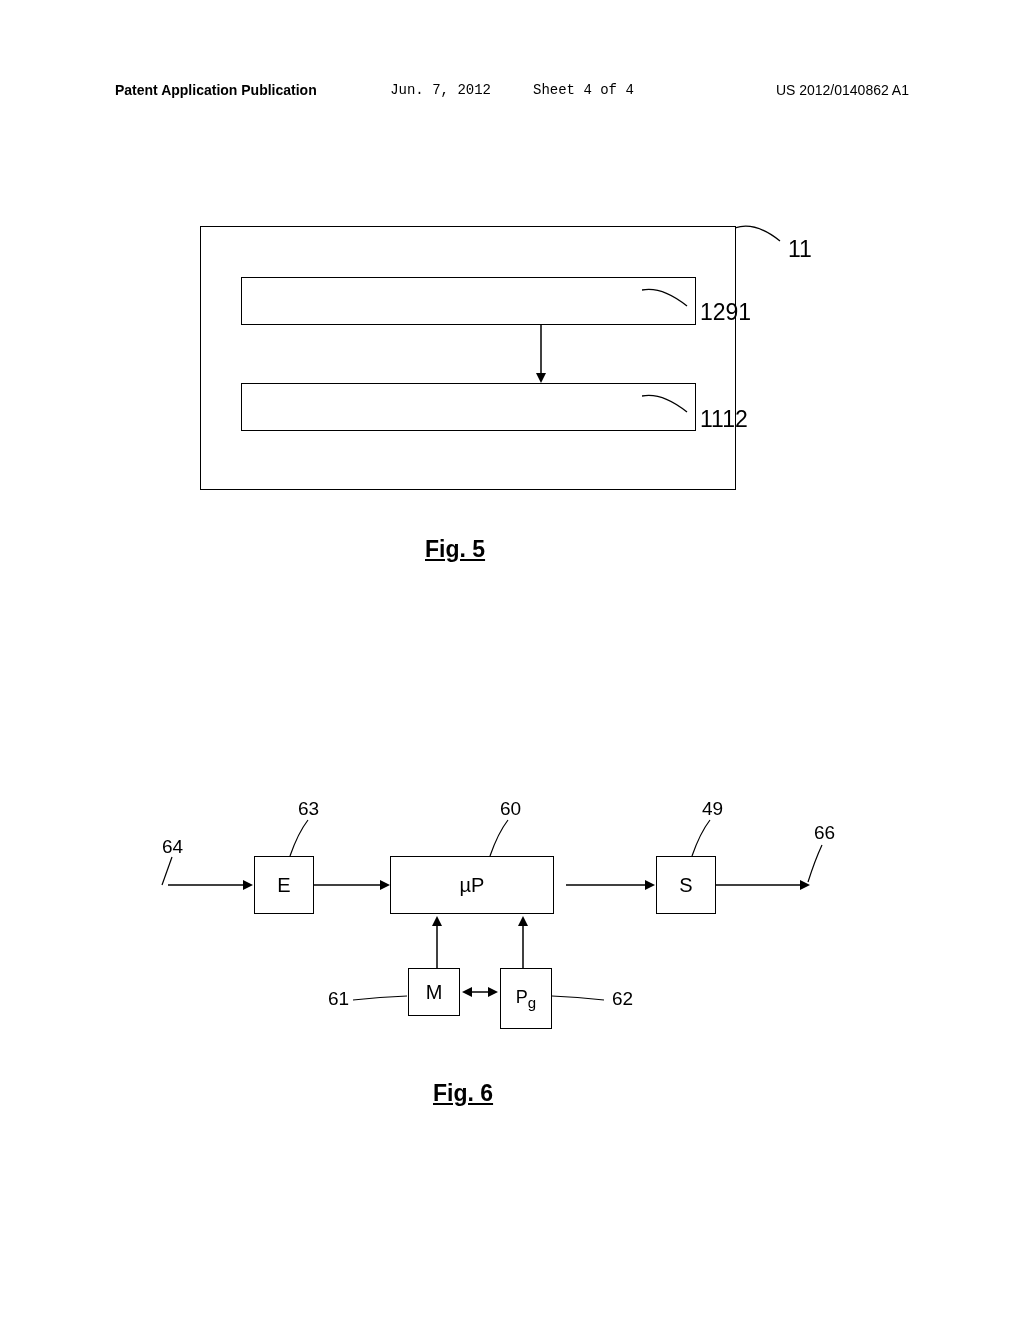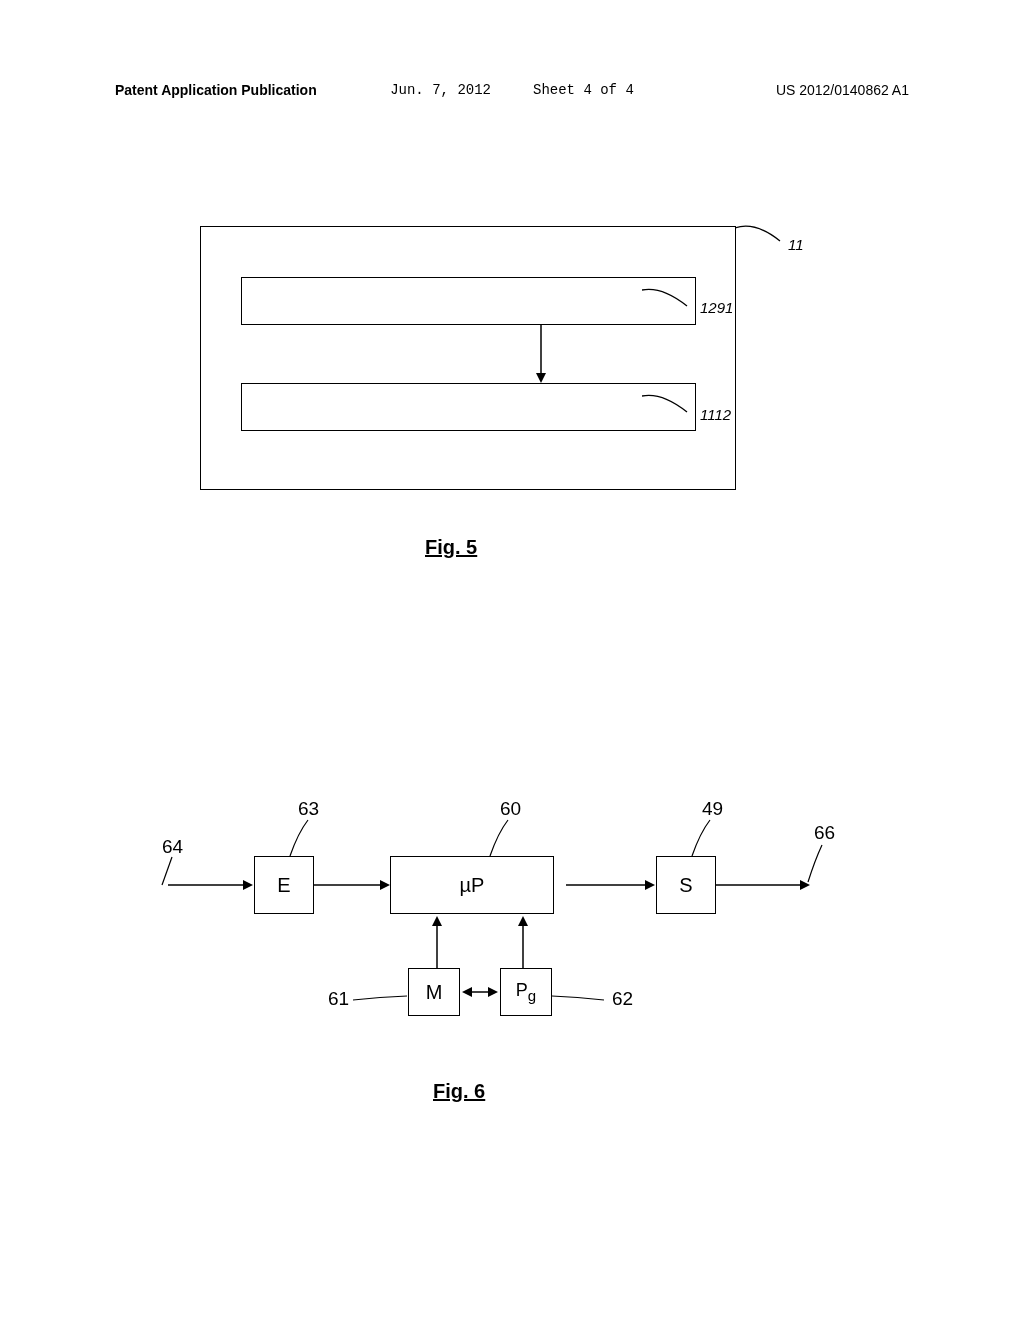--- a/index.html
+++ b/index.html
@@ -63,26 +63,25 @@
       height: 48px;
       border: 1.5px solid black;
     }
     .fig5-arrow {
       position: absolute;
       top: 98px;
       left: 330px;
     }
     .label {
       position: absolute;
-      font-size: 15px;
-      font-style: italic;
+      font-size: 23px;
     }
     .fig-caption {
       position: absolute;
-      font-size: 20px;
+      font-size: 23px;
       font-weight: bold;
       text-decoration: underline;
     }
     .fig6-container {
       position: absolute;
       top: 800px;
       left: 150px;
       width: 720px;
       height: 200px;
     }
@@ -188,21 +187,21 @@
   </div>
   <div class="fig6-box" style="top:56px; left:240px; width:164px; height:58px;">
     <span>µP</span>
   </div>
   <div class="fig6-box" style="top:56px; left:506px; width:60px; height:58px;">
     <span>S</span>
   </div>
   <div class="fig6-box" style="top:168px; left:258px; width:52px; height:48px;">
     <span>M</span>
   </div>
-  <div class="fig6-box" style="top:168px; left:350px; width:52px; height:48px; font-size:18px;">
+  <div class="fig6-box" style="top:168px; left:350px; width:52px; height:61px; font-size:18px;">
     <span>P<sub>g</sub></span>
   </div>
 
   <span class="fig6-label" style="top:36px; left:12px;">64</span>
   <span class="fig6-label" style="top:-2px; left:148px;">63</span>
   <span class="fig6-label" style="top:-2px; left:350px;">60</span>
   <span class="fig6-label" style="top:-2px; left:552px;">49</span>
   <span class="fig6-label" style="top:22px; left:664px;">66</span>
   <span class="fig6-label" style="top:188px; left:178px;text-align:right;">61</span>
   <span class="fig6-label" style="top:188px; left:462px;">62</span>

